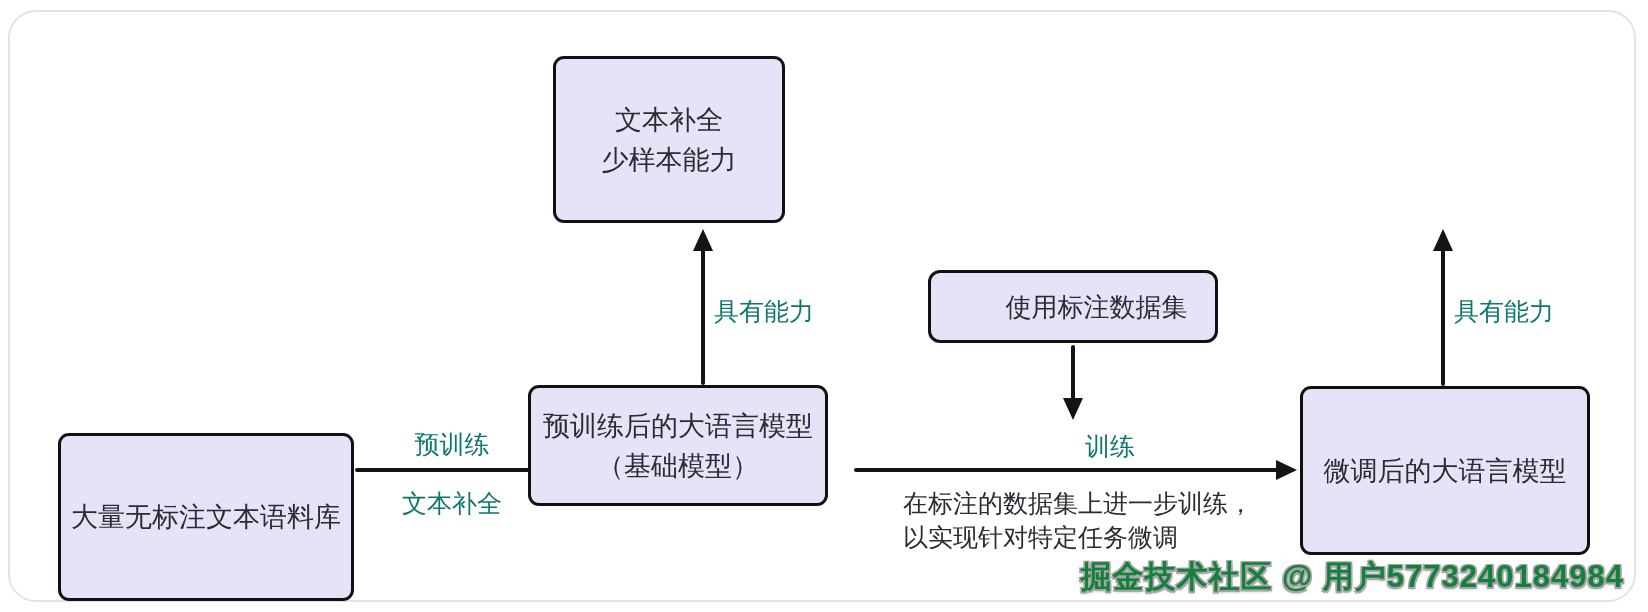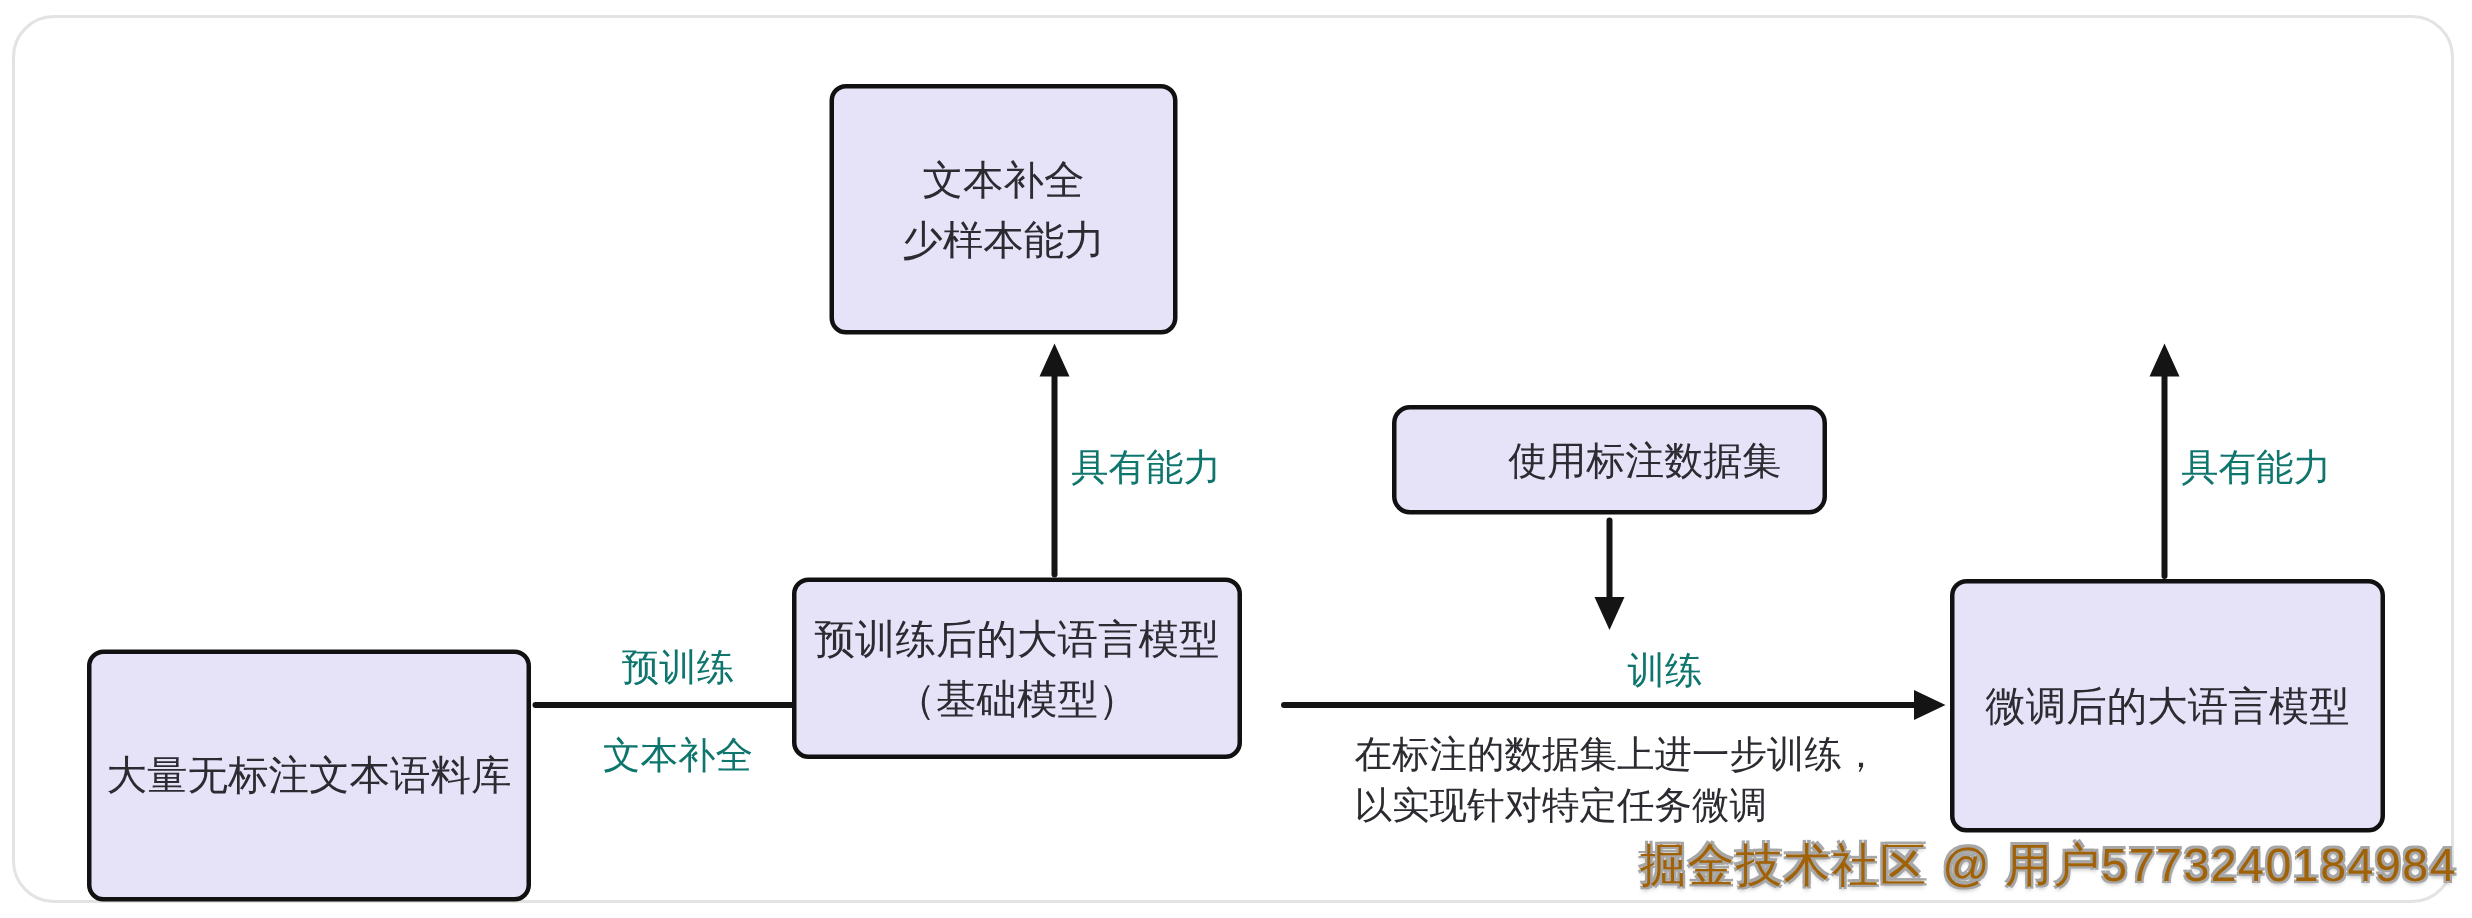--- a/index.html
+++ b/index.html
@@ -73,25 +73,25 @@
   }
   .note {
     position: absolute;
     color: #2b2b31;
     font-size: 25px;
     line-height: 34px;
     white-space: nowrap;
   }
   .watermark {
     position: absolute;
-    right: 10px;
+    right: 24px;
     bottom: 14px;
     font-size: 31px;
-    font-weight: normal;
-    color: #a16207;
+    font-weight: bold;
+    color: #15803d;
     letter-spacing: 1px;
     text-shadow:
       -1.5px -1.5px 0 #a6a6a6,
        1.5px -1.5px 0 #a6a6a6,
       -1.5px  1.5px 0 #a6a6a6,
        1.5px  1.5px 0 #a6a6a6,
        0 2px 3px rgba(120,120,120,0.6);
     white-space: nowrap;
   }
 </style>

